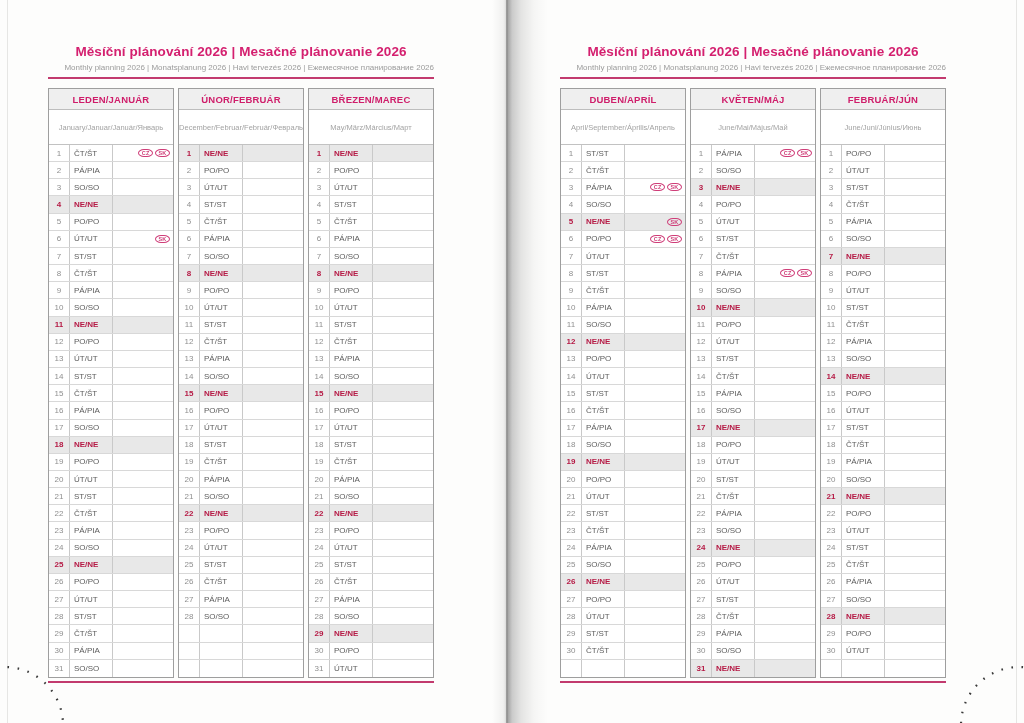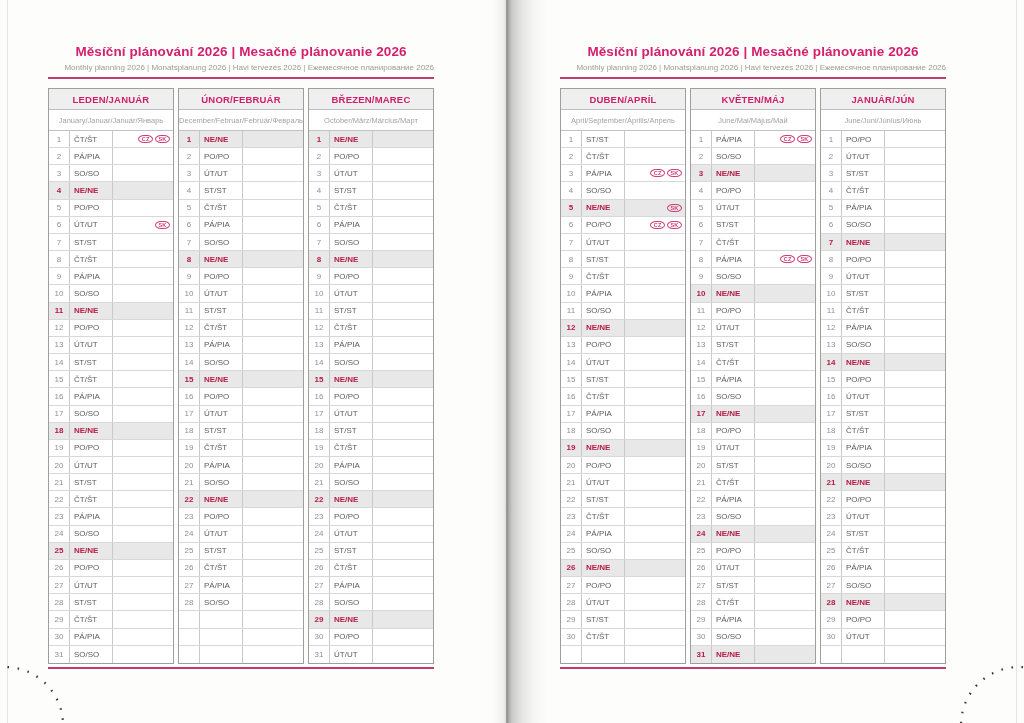--- a/index.html
+++ b/index.html
@@ -15,21 +15,21 @@
   .p-subtitle{margin-top:4px;text-align:right;font-size:8px;color:#9b9b9b;
               white-space:nowrap;letter-spacing:0px;}
   .rule{margin-top:5px;height:2px;background:#c23a6e;}
   .rule.bottom{margin-top:3px;}
   .columns{margin-top:9px;display:flex;justify-content:space-between;}
   .month{width:126px;border:1px solid #9e9e9e;background:#fff;box-sizing:border-box;}
   .m-head{height:21px;box-sizing:border-box;background:#efefef;
           border-bottom:1px solid #bdbdbd;display:flex;align-items:center;
           justify-content:center;color:#cf1d6a;font-weight:bold;font-size:9.5px;
           letter-spacing:0.2px;white-space:nowrap;}
-  .m-sub{height:21px;box-sizing:border-box;border-bottom:1px solid #c2c2c2;
+  .m-sub{height:35px;box-sizing:border-box;border-bottom:1px solid #c2c2c2;
          display:flex;align-items:center;justify-content:center;color:#a3a3a3;
          font-size:7.5px;white-space:nowrap;}
   .d-row{height:17.16px;box-sizing:border-box;display:flex;align-items:stretch;
          font-size:8px;border-bottom:1px solid #d8d8d8;background:#fff;}
   .d-row:last-child{border-bottom:none;}
   .d-num{width:21px;box-sizing:border-box;border-right:1px solid #c9c9c9;
          display:flex;align-items:center;justify-content:center;color:#8f8f8f;}
   .d-lab{width:43px;box-sizing:border-box;border-right:1px solid #c9c9c9;
          display:flex;align-items:center;padding-left:4px;color:#5b5b5b;
          white-space:nowrap;}
@@ -386,21 +386,21 @@
               <div class="d-notes"></div>
             </div>
             <div class="d-row">
               <div class="d-num"></div>
               <div class="d-lab"></div>
               <div class="d-notes"></div>
             </div>
           </div>
         <div class="month">
             <div class="m-head">BŘEZEN/MAREC</div>
-            <div class="m-sub">October/März/Március/Март</div>
+            <div class="m-sub">May/März/Március/Март</div>
             <div class="d-row sun">
               <div class="d-num">1</div>
               <div class="d-lab">NE/NE</div>
               <div class="d-notes"></div>
             </div>
             <div class="d-row">
               <div class="d-num">2</div>
               <div class="d-lab">PO/PO</div>
               <div class="d-notes"></div>
             </div>
@@ -897,21 +897,21 @@
               <div class="d-lab">SO/SO</div>
               <div class="d-notes"></div>
             </div>
             <div class="d-row sun">
               <div class="d-num">31</div>
               <div class="d-lab">NE/NE</div>
               <div class="d-notes"></div>
             </div>
           </div>
         <div class="month">
-            <div class="m-head">JANUÁR/JÚN</div>
+            <div class="m-head">FEBRUÁR/JÚN</div>
             <div class="m-sub">June/Juni/Június/Июнь</div>
             <div class="d-row">
               <div class="d-num">1</div>
               <div class="d-lab">PO/PO</div>
               <div class="d-notes"></div>
             </div>
             <div class="d-row">
               <div class="d-num">2</div>
               <div class="d-lab">ÚT/UT</div>
               <div class="d-notes"></div>

